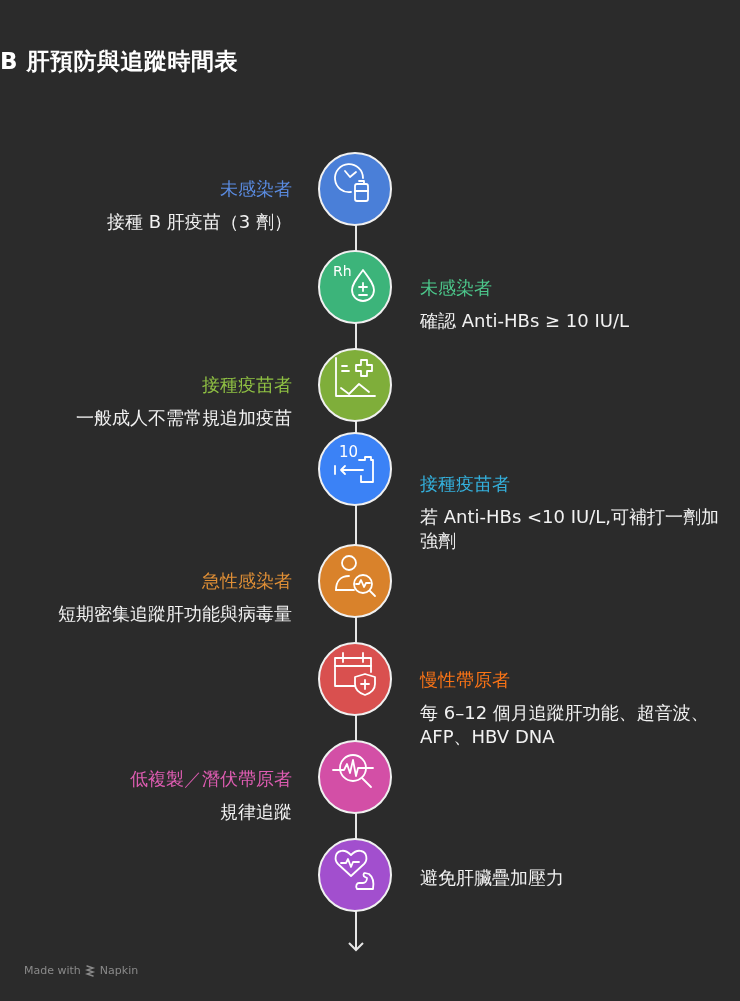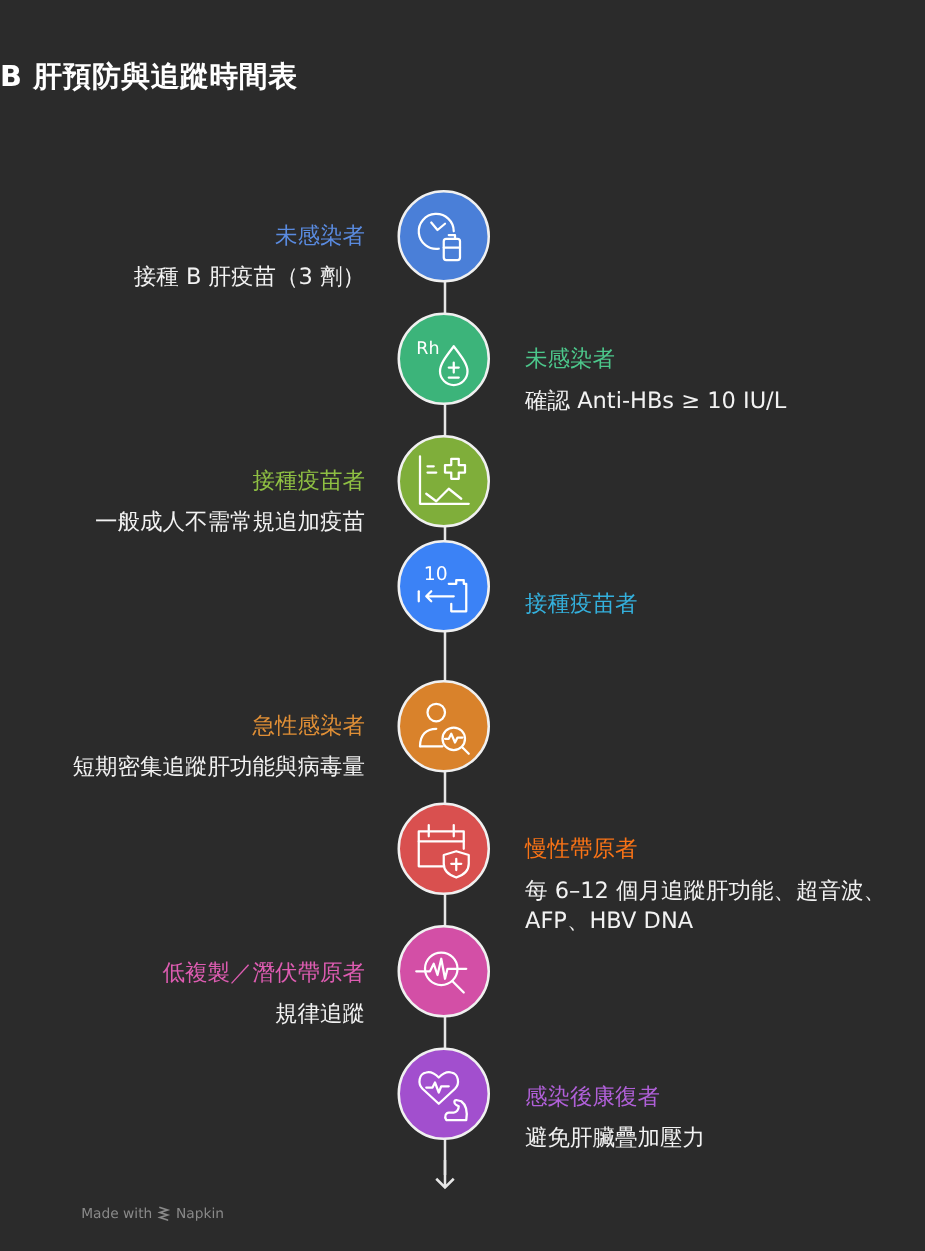--- a/index.html
+++ b/index.html
@@ -23,39 +23,39 @@
   }
   .arrow {
     position: absolute; left: 346px; top: 928px; width: 20px; height: 24px;
   }
   .node {
     position: absolute; width: 74px; height: 74px;
     left: 318px;
     border-radius: 50%;
     border: 2px solid #f0f0f0;
     box-sizing: border-box;
-    display: flex; align-items: center; justify-content: center;
+    display: flex; justify-content: center;
   }
   .node svg { width: 56px; height: 56px; }
   .label {
     position: absolute;
     width: 300px;
   }
   .label.left { right: 448px; text-align: right; }
   .label.right { left: 420px; text-align: left; width: 300px; }
   .label .head {
     font-size: 18px; line-height: 24px; margin-bottom: 9px;
   }
   .label .desc {
     font-size: 18px; line-height: 24px; color: #f2f2f2;
   }
   .footer {
     position: absolute; left: 24px; top: 964px;
     font-size: 11px; color: #8a8a8a;
-    display: flex; align-items: flex-end; gap: 4px; margin-left: 41px;
+    display: flex; align-items: flex-end; gap: 4px;
   }
   .footer svg { width: 11px; height: 13px; }
 </style>
 </head>
 <body>
 
 <div class="title">B 肝預防與追蹤時間表</div>
 
 <div class="spine"></div>
 <svg class="arrow" viewBox="0 0 20 24">
@@ -104,20 +104,21 @@
 <div class="node" style="top:432px;background:#3b82f6;">
   <svg viewBox="0 0 56 56" fill="none" stroke="#fff" stroke-width="1.8" stroke-linecap="round" stroke-linejoin="round">
     <text x="12" y="23" fill="#fff" stroke="none" font-size="15" font-family="DejaVu Sans, sans-serif">10</text>
     <path d="M8 32 V40"></path>
     <path d="M14 36 H36 M14 36 L18 32 M14 36 L18 40"></path>
     <path d="M32 26 H38 V23 H44 V26 H46 V48 H34 V42"></path>
   </svg>
 </div>
 <div class="label right" style="top:472px;">
   <div class="head" style="color:#34b0dc;">接種疫苗者</div>
+  <div class="desc">若 Anti-HBs &lt;10 IU/L,可補打一劑加強劑</div>
 </div>
 
 <div class="node" style="top:544px;background:#d9822b;">
   <svg viewBox="0 0 56 56" fill="none" stroke="#fff" stroke-width="1.8" stroke-linecap="round" stroke-linejoin="round">
     <circle cx="22" cy="17" r="7"></circle>
     <path d="M9 44 C9 35 14 30 22 30"></path>
     <path d="M9 44 H27"></path>
     <circle cx="36" cy="38" r="9"></circle>
     <path d="M29 38 H32 L34 34 L37 41 L39 37 H43"></path>
     <path d="M43 45 L48 50"></path>
@@ -155,21 +156,20 @@
 </div>
 
 <div class="node" style="top:838px;background:#a24fce;">
   <svg viewBox="0 0 56 56" fill="none" stroke="#fff" stroke-width="1.8" stroke-linecap="round" stroke-linejoin="round">
     <path d="M24 36 L11 24 C7 20 8 12 14 11 C18 10 21 12 24 15 C27 12 30 10 34 11 C40 12 41 20 37 24 Z"></path>
     <path d="M14 23 H19 L21 19 L24 27 L26 22 H32"></path>
     <path d="M30 49 H46 C47 43 46 37 42 34 L38 33 C36 33 36 36 38 37 L40 38 C40 41 38 43 36 43 H32 C30 43 28 46 30 49"></path>
   </svg>
 </div>
 <div class="label right" style="top:866px;">
-  <div class="head" style="color:#b060d8;">感染後康復者</div>
   <div class="desc">避免肝臟疊加壓力</div>
 </div>
 
 <div class="footer">
   <span>Made with</span>
   <svg viewBox="0 0 11 13" fill="none" stroke="#8a8a8a" stroke-width="1.4" stroke-linecap="round">
     <path d="M2 2 L8 4 L2 6 L8 8 L2 10 L8 12"></path>
   </svg>
   <span>Napkin</span>
 </div>

